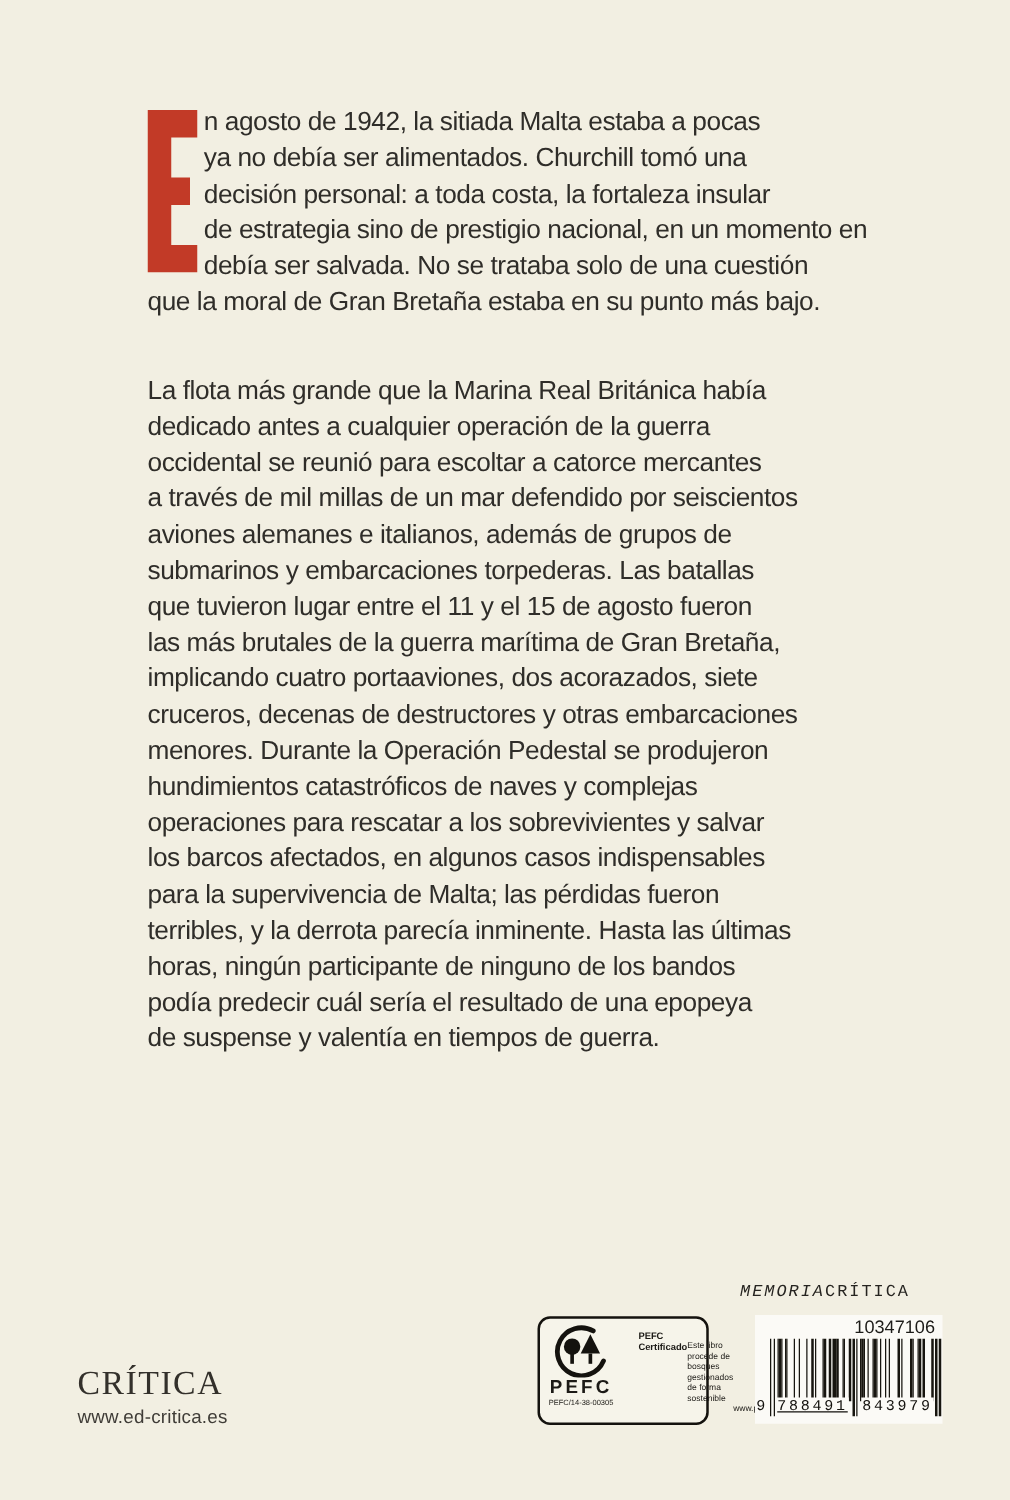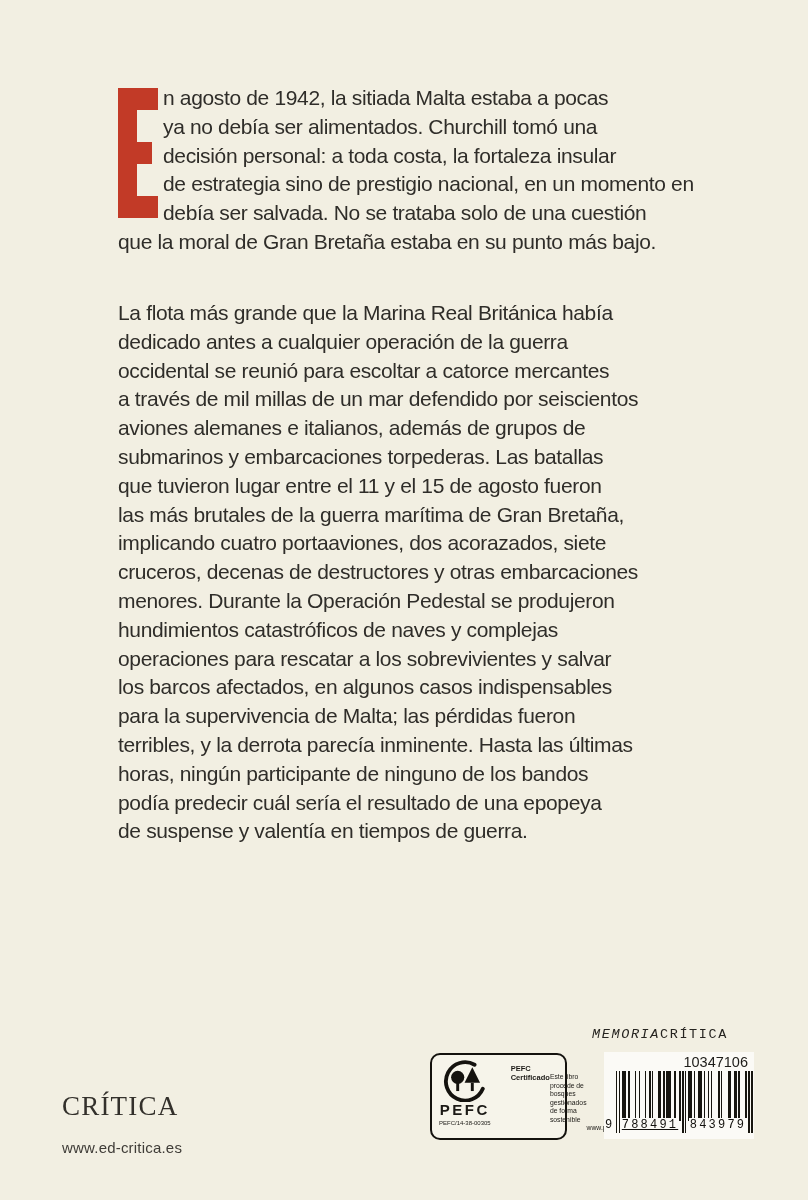--- a/index.html
+++ b/index.html
@@ -12,21 +12,21 @@
         font-size:21px;line-height:28.8px;letter-spacing:-0.35px;}
   .para .line{white-space:nowrap;height:28.8px;}
   .para1{top:84px;}
   .para1 .line:nth-child(-n+5){padding-left:45px;}
   .para2{top:299px;}
 
   
   .publisher{position:absolute;left:62px;top:1091px;}
   .publisher-logo{font-family:"Liberation Serif",serif;font-size:27px;letter-spacing:1.2px;
                   color:#33302b;line-height:30px;}
-  .publisher-web{font-size:15px;color:#3f3c37;margin-top:18px;letter-spacing:0.2px;}
+  .publisher-web{font-size:15px;color:#3f3c37;margin-top:4px;letter-spacing:0.2px;}
 
   
   .pefc-box{position:absolute;left:430px;top:1053px;width:137px;height:87px;box-sizing:border-box;
             border:2.5px solid #14120e;border-radius:10px;background:#f6f4ea;
             display:flex;padding:5px 6px 4px 7px;color:#1c1a16;}
   .pefc-left{width:62px;display:flex;flex-direction:column;align-items:center;}
   .pefc-logo{width:50px;height:42px;}
   .pefc-name{font-weight:bold;font-size:15px;letter-spacing:2.5px;line-height:16px;text-align:right;}
   .pefc-code{font-size:6px;margin-top:2px;white-space:nowrap;}
   .pefc-right{flex:1;padding-left:8px;padding-top:4px;display:flex;flex-direction:row;margin-left:12px;}

